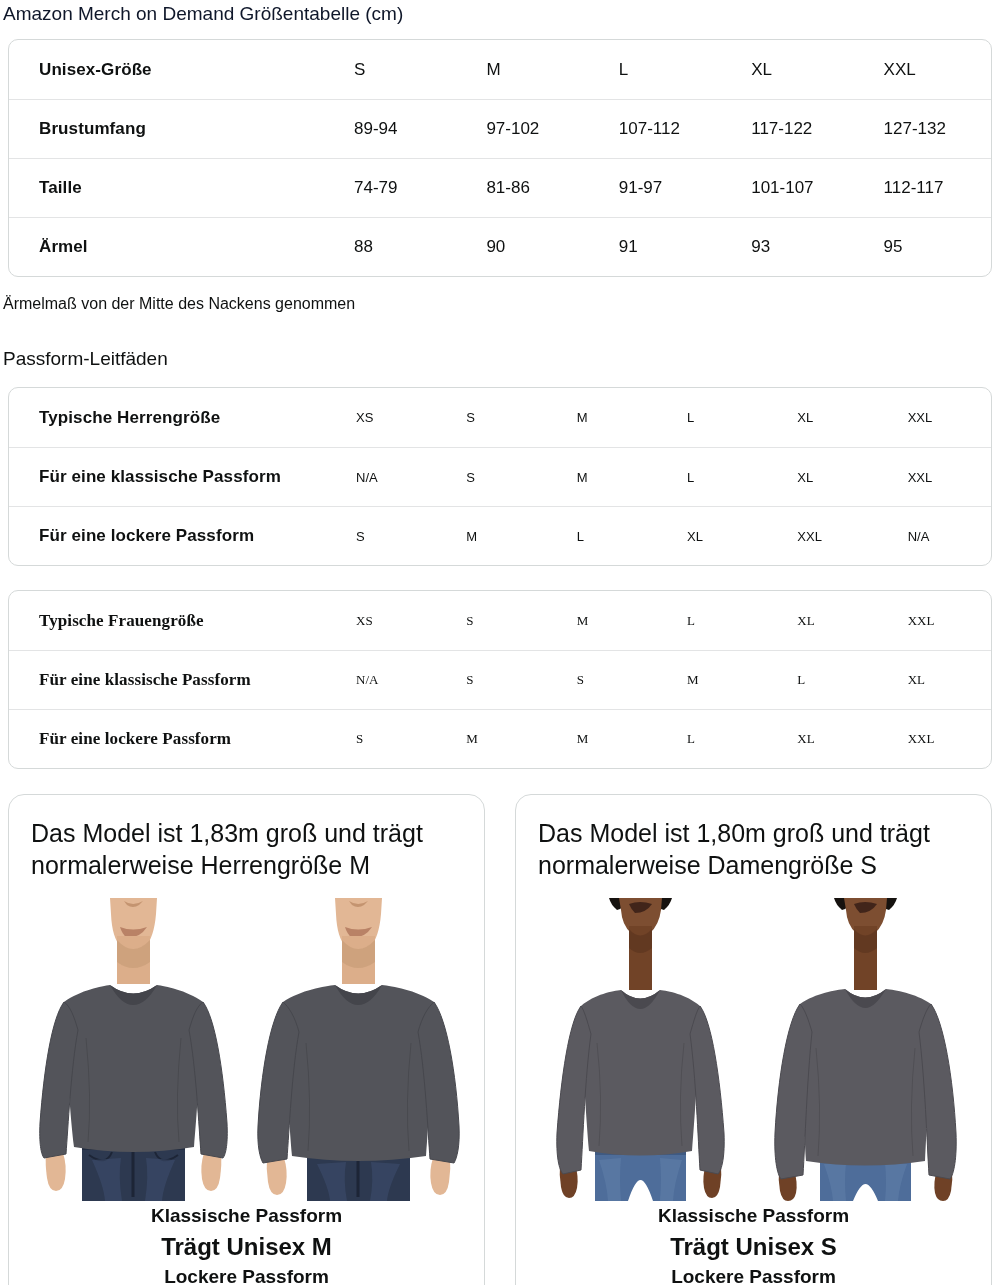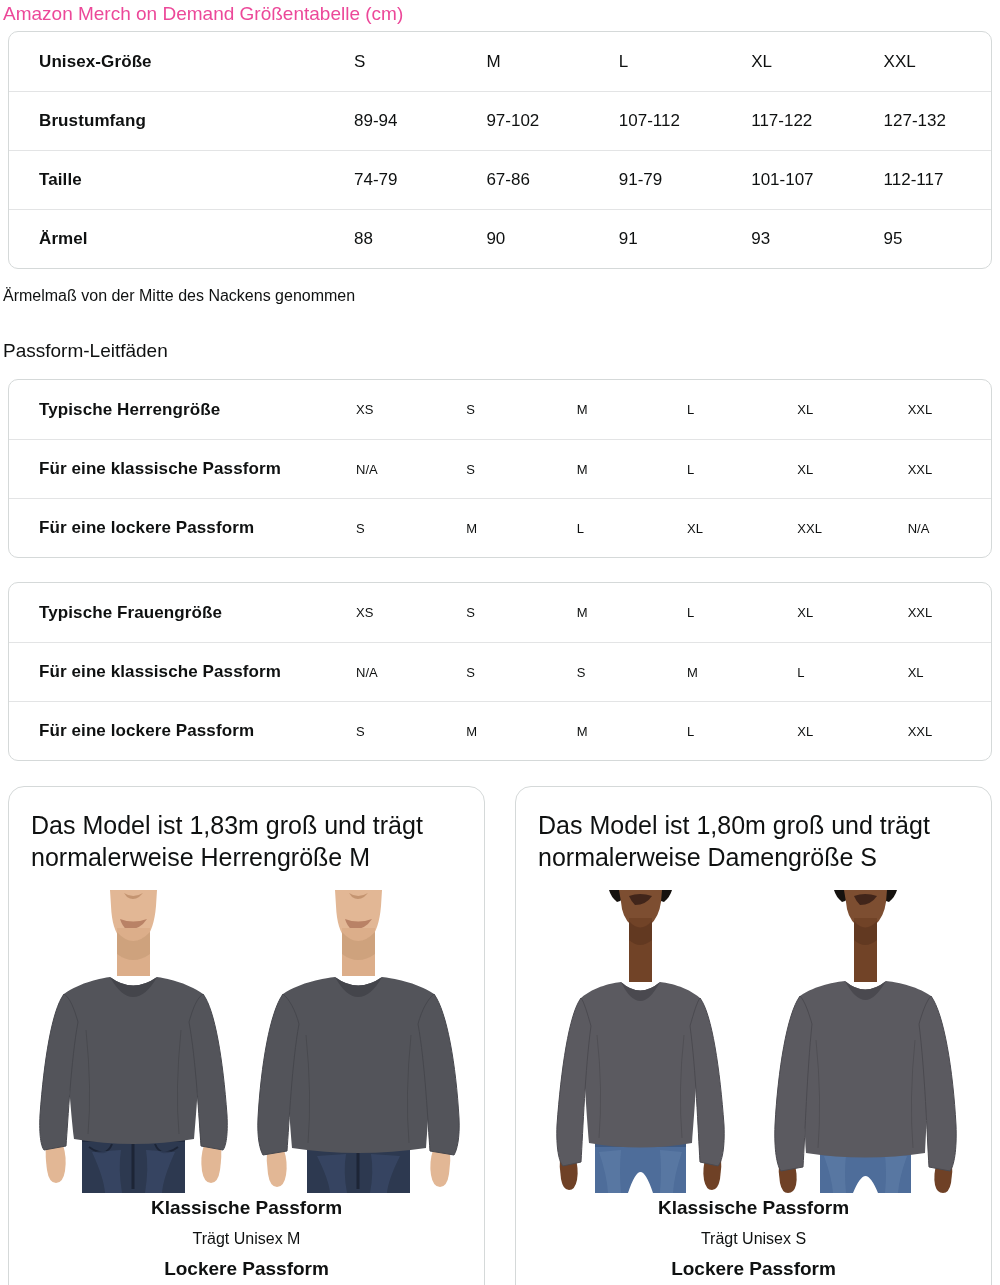--- a/index.html
+++ b/index.html
@@ -9,25 +9,25 @@
     font-family: "Liberation Sans", sans-serif;
     color: #0f1111;
   }
   .page { width: 1000px; height: 1285px; position: relative; overflow: hidden; }
 
   .page-title {
     margin: 2px 0 0 3px;
     font-size: 19px;
     font-weight: 400;
     line-height: 23px;
-    color: #ec4899;
+    color: #0f172a;
   }
 
   .tbl {
-    margin: 6px 8px 0 8px;
+    margin: 14px 8px 0 8px;
     border: 1px solid #d5d9d9;
     border-radius: 10px;
     overflow: hidden;
     background: #fff;
   }
   .tbl .row {
     display: grid;
     align-items: center;
     height: 59px;
     border-top: 1px solid #e3e4e5;
@@ -49,21 +49,21 @@
     font-size: 16px;
     line-height: 19px;
   }
   .section-title {
     margin: 35px 0 0 3px;
     font-size: 19px;
     font-weight: 400;
     line-height: 22px;
   }
   .tbl.fit { margin-top: 17px; }
-  .tbl.fit + .tbl.fit { margin-top: 24px; }
+  .tbl.fit + .tbl.fit { margin-top: 24px; font-family: Liberation Serif, serif; }
 
   .cards {
     display: flex;
     gap: 30px;
     margin: 25px 8px 0 8px;
   }
   .model-card {
     flex: 1 1 0;
     border: 1px solid #d5d9d9;
     border-radius: 16px;
@@ -93,22 +93,22 @@
     margin-top: 0;
     flex-direction: column;
   }
   .caption { flex: 1 1 0; text-align: center; }
   .caption .fit-name {
     font-size: 19px;
     font-weight: 700;
     line-height: 30px;
   }
   .caption .fit-size {
-    font-size: 16px;
-    font-weight: 400;
+    font-size: 24px;
+    font-weight: 700;
     line-height: 31px;
   }
 </style>
 </head>
 <body>
 
 <div class="page">
 
   <h1 class="page-title">Amazon Merch on Demand Größentabelle (cm)</h1>
 
@@ -125,22 +125,22 @@
       <div class="lbl">Brustumfang</div>
       <div class="val">89-94</div>
       <div class="val">97-102</div>
       <div class="val">107-112</div>
       <div class="val">117-122</div>
       <div class="val">127-132</div>
     </div>
     <div class="row">
       <div class="lbl">Taille</div>
       <div class="val">74-79</div>
-      <div class="val">67-86</div>
-      <div class="val">91-79</div>
+      <div class="val">81-86</div>
+      <div class="val">91-97</div>
       <div class="val">101-107</div>
       <div class="val">112-117</div>
     </div>
     <div class="row">
       <div class="lbl">Ärmel</div>
       <div class="val">88</div>
       <div class="val">90</div>
       <div class="val">91</div>
       <div class="val">93</div>
       <div class="val">95</div>

